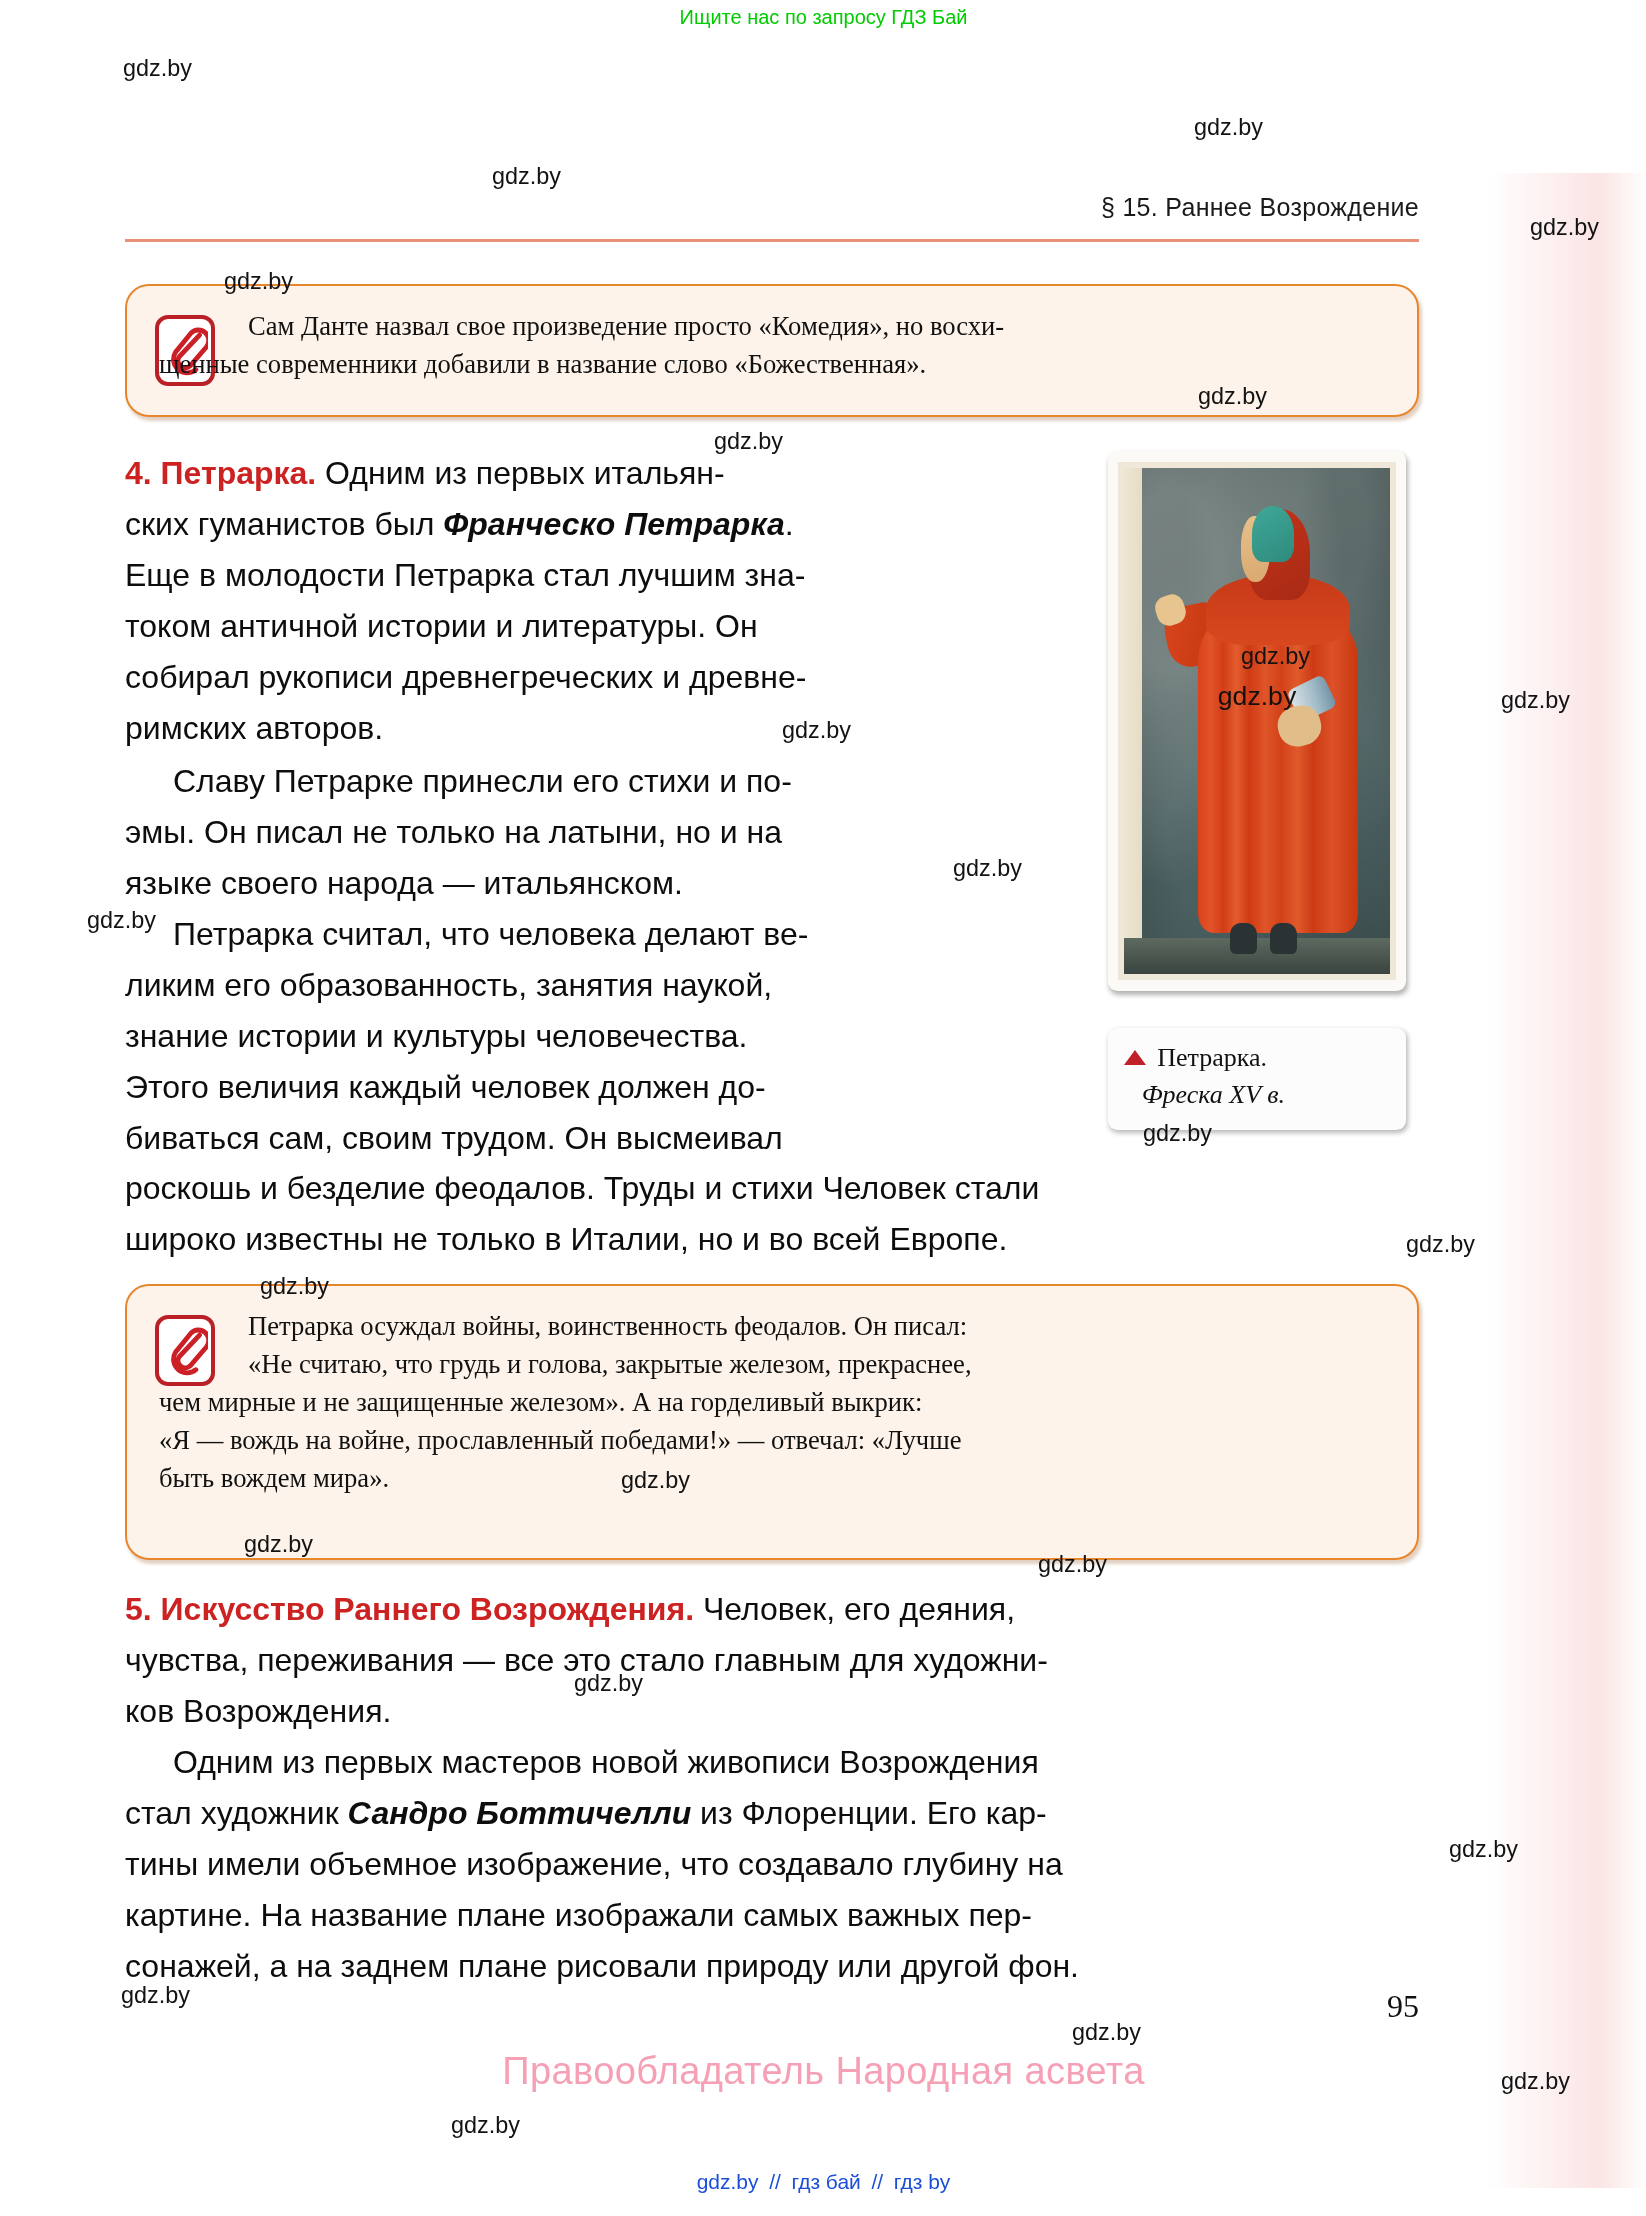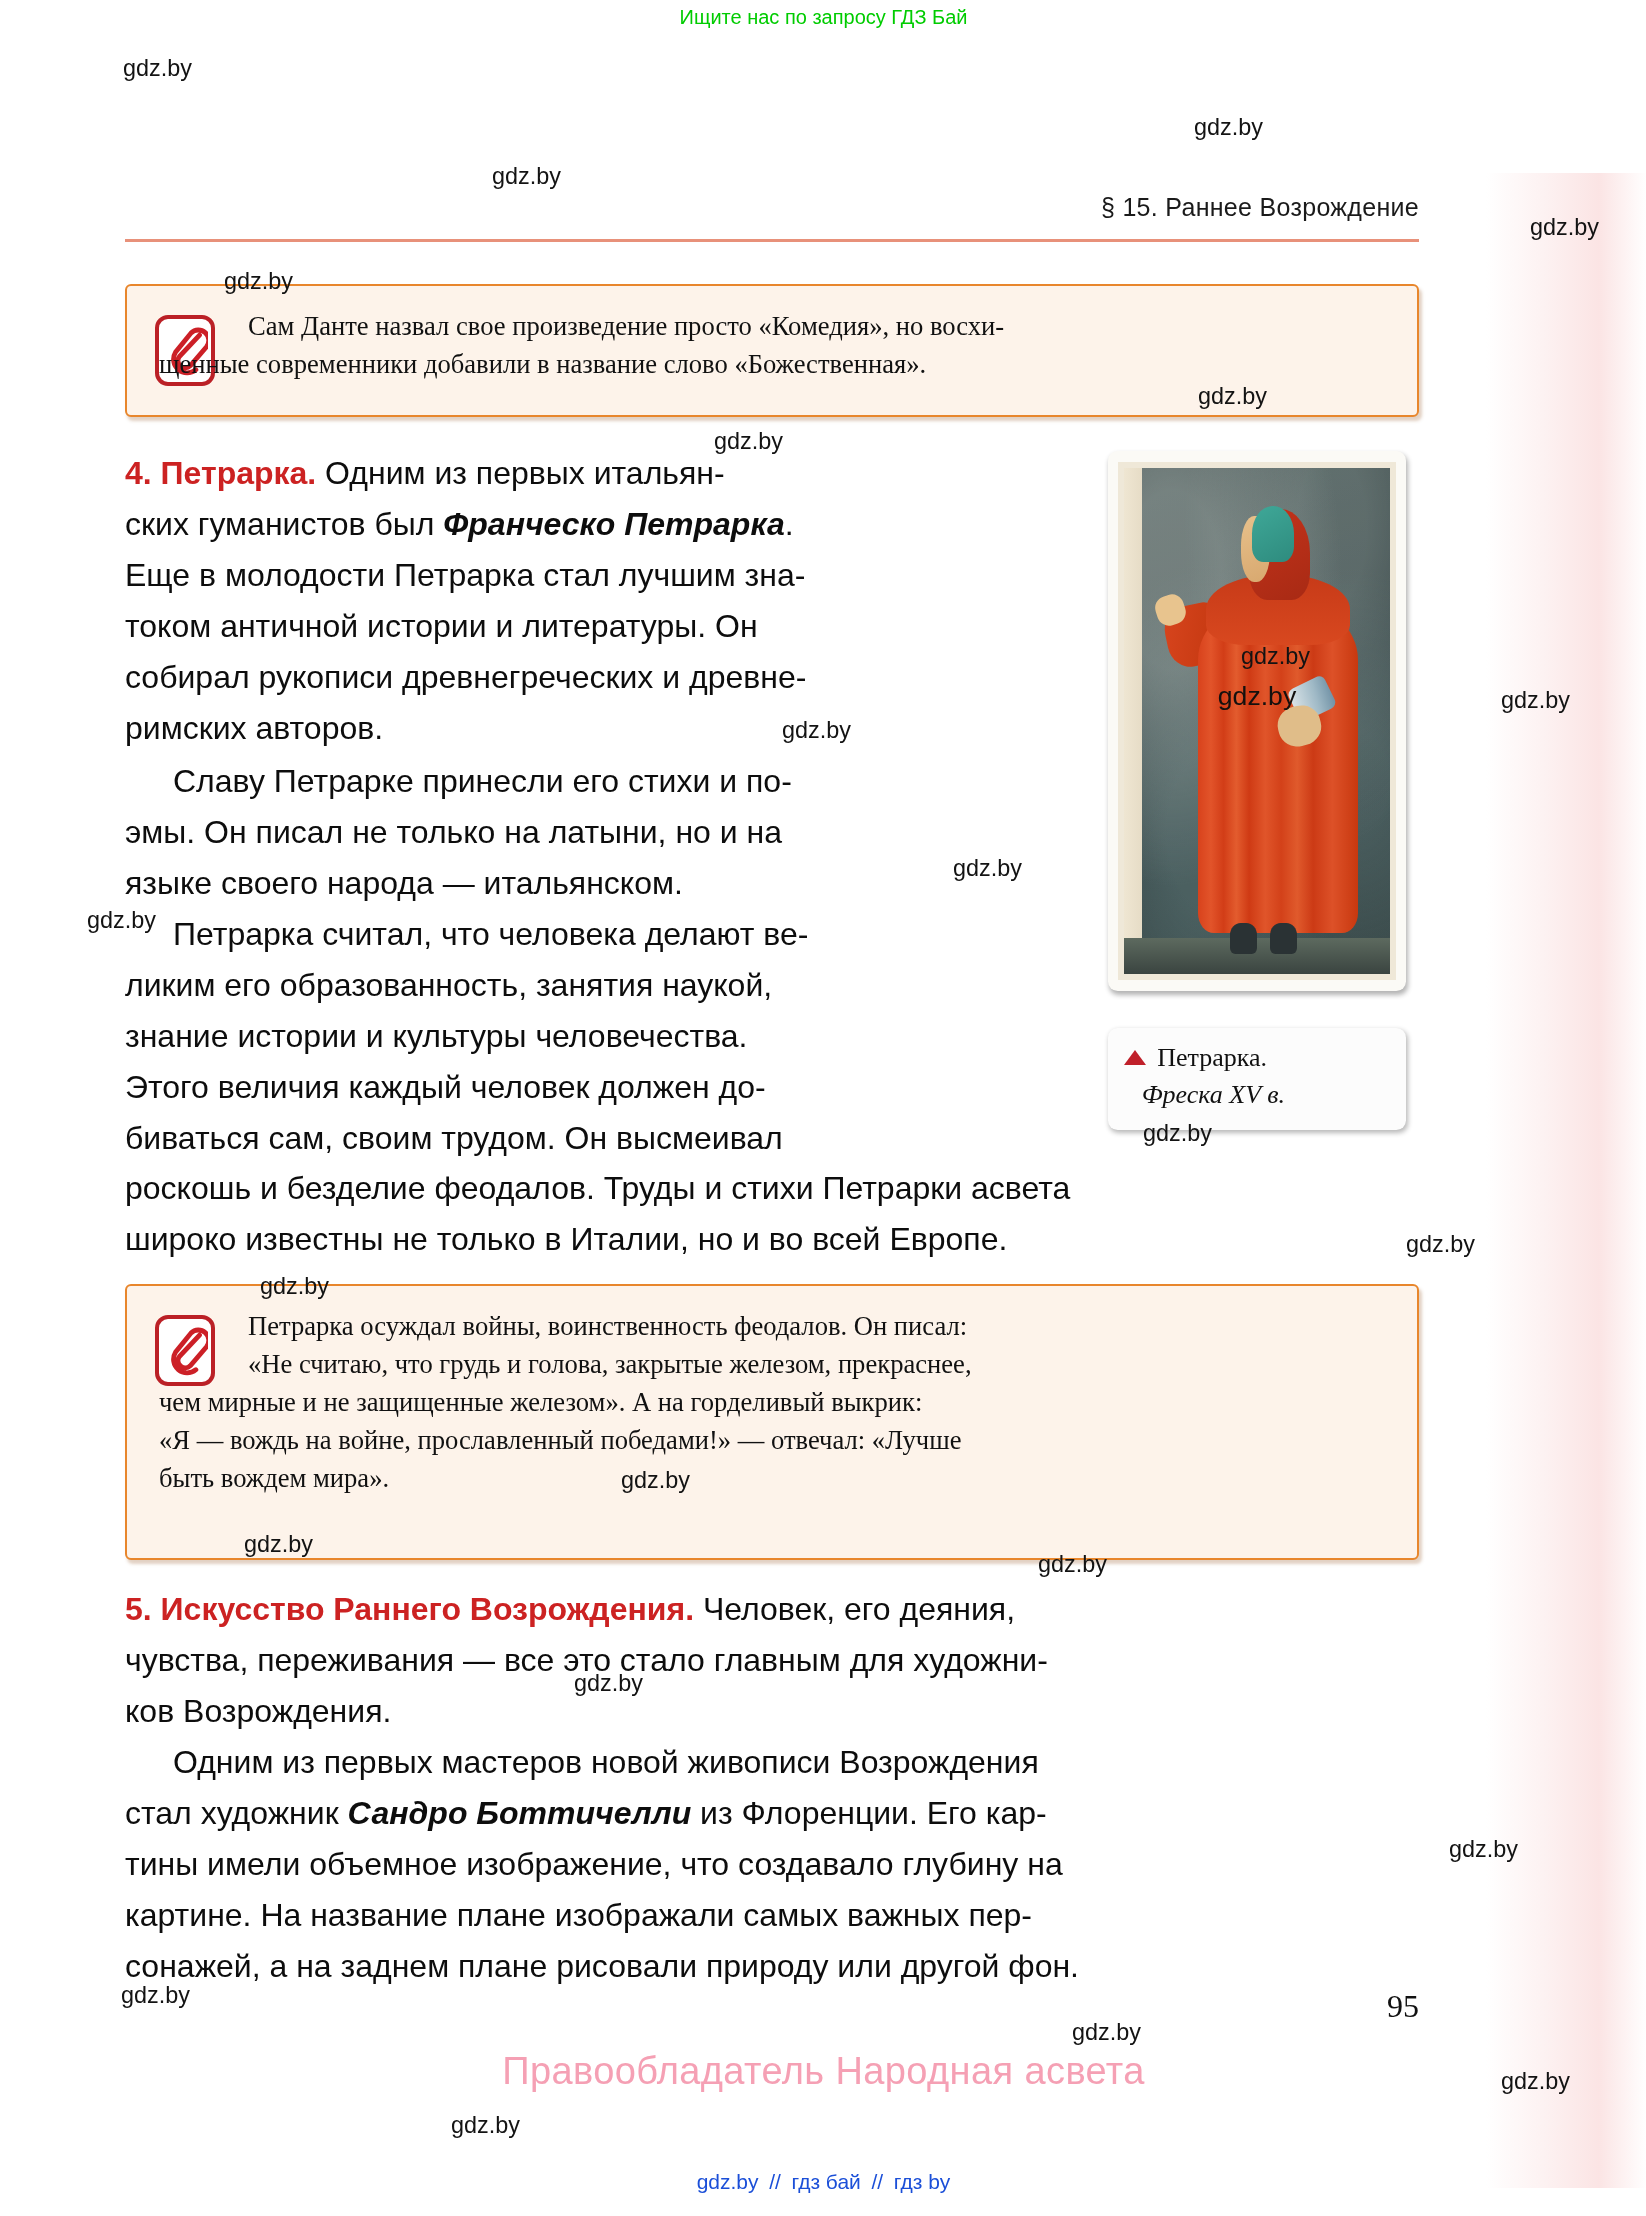--- a/index.html
+++ b/index.html
@@ -60,21 +60,21 @@
     top: 239px; left: 125px;
     width: 1294px; height: 3.2px;
     background: #e8917a;
   }
 
   
   .callout {
     position: absolute;
     background: #fdf3ea;
     border: 2.4px solid #e8862c;
-    border-radius: 6px;
+    border-radius: 24px;
     box-shadow: 2.4px 4px 3.2px rgba(150,90,40,.28);
   }
   .clip-icon {
     position: absolute;
     width: 60px; height: 71px;
     border: 4.8px solid #bb2026;
     border-radius: 13px;
     background: #ffffff;
   }
   .clip-icon svg { position: absolute; top: 6.4px; left: 9.7px; }
@@ -332,21 +332,21 @@
   </div>
 
   <div class="para" style="top:909px; left:125px; width:955px;">
     <span style="display:inline-block; width:48px;"></span><span>Петрарка считал, что человека делают ве-</span><br>
     <span>ликим его образованность, занятия наукой,</span><br>
     <span>знание истории и культуры человечества.</span><br>
     <span>Этого величия каждый человек должен до-</span><br>
     <span>биваться сам, своим трудом. Он высмеивал</span>
   </div>
   <div class="para" style="top:1163px; left:125px; width:1298px;">
-    <span>роскошь и безделие феодалов. Труды и стихи Петрарки асвета</span><br>
+    <span>роскошь и безделие феодалов. Труды и стихи Человек стали</span><br>
     <span>широко известны не только в Италии, но и во всей Европе.</span>
   </div>
 
   <div id="fresco-figure">
     <div id="fresco-art">
       <div id="fresco-left-margin"></div>
       <div id="fresco-base"></div>
       <div id="fig-arm"></div>
       <div id="fig-hand-l"></div>
       <div id="fig-robe"></div>

